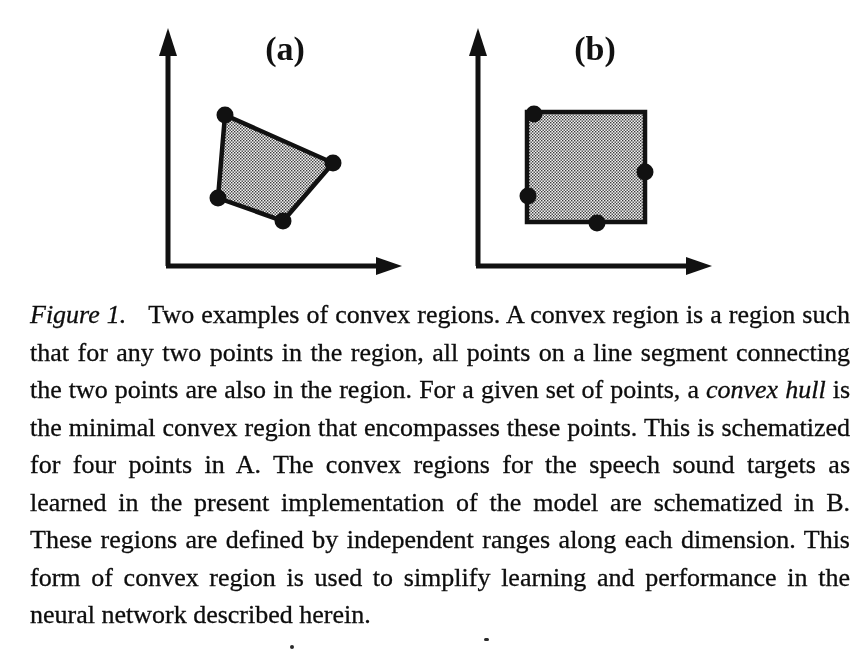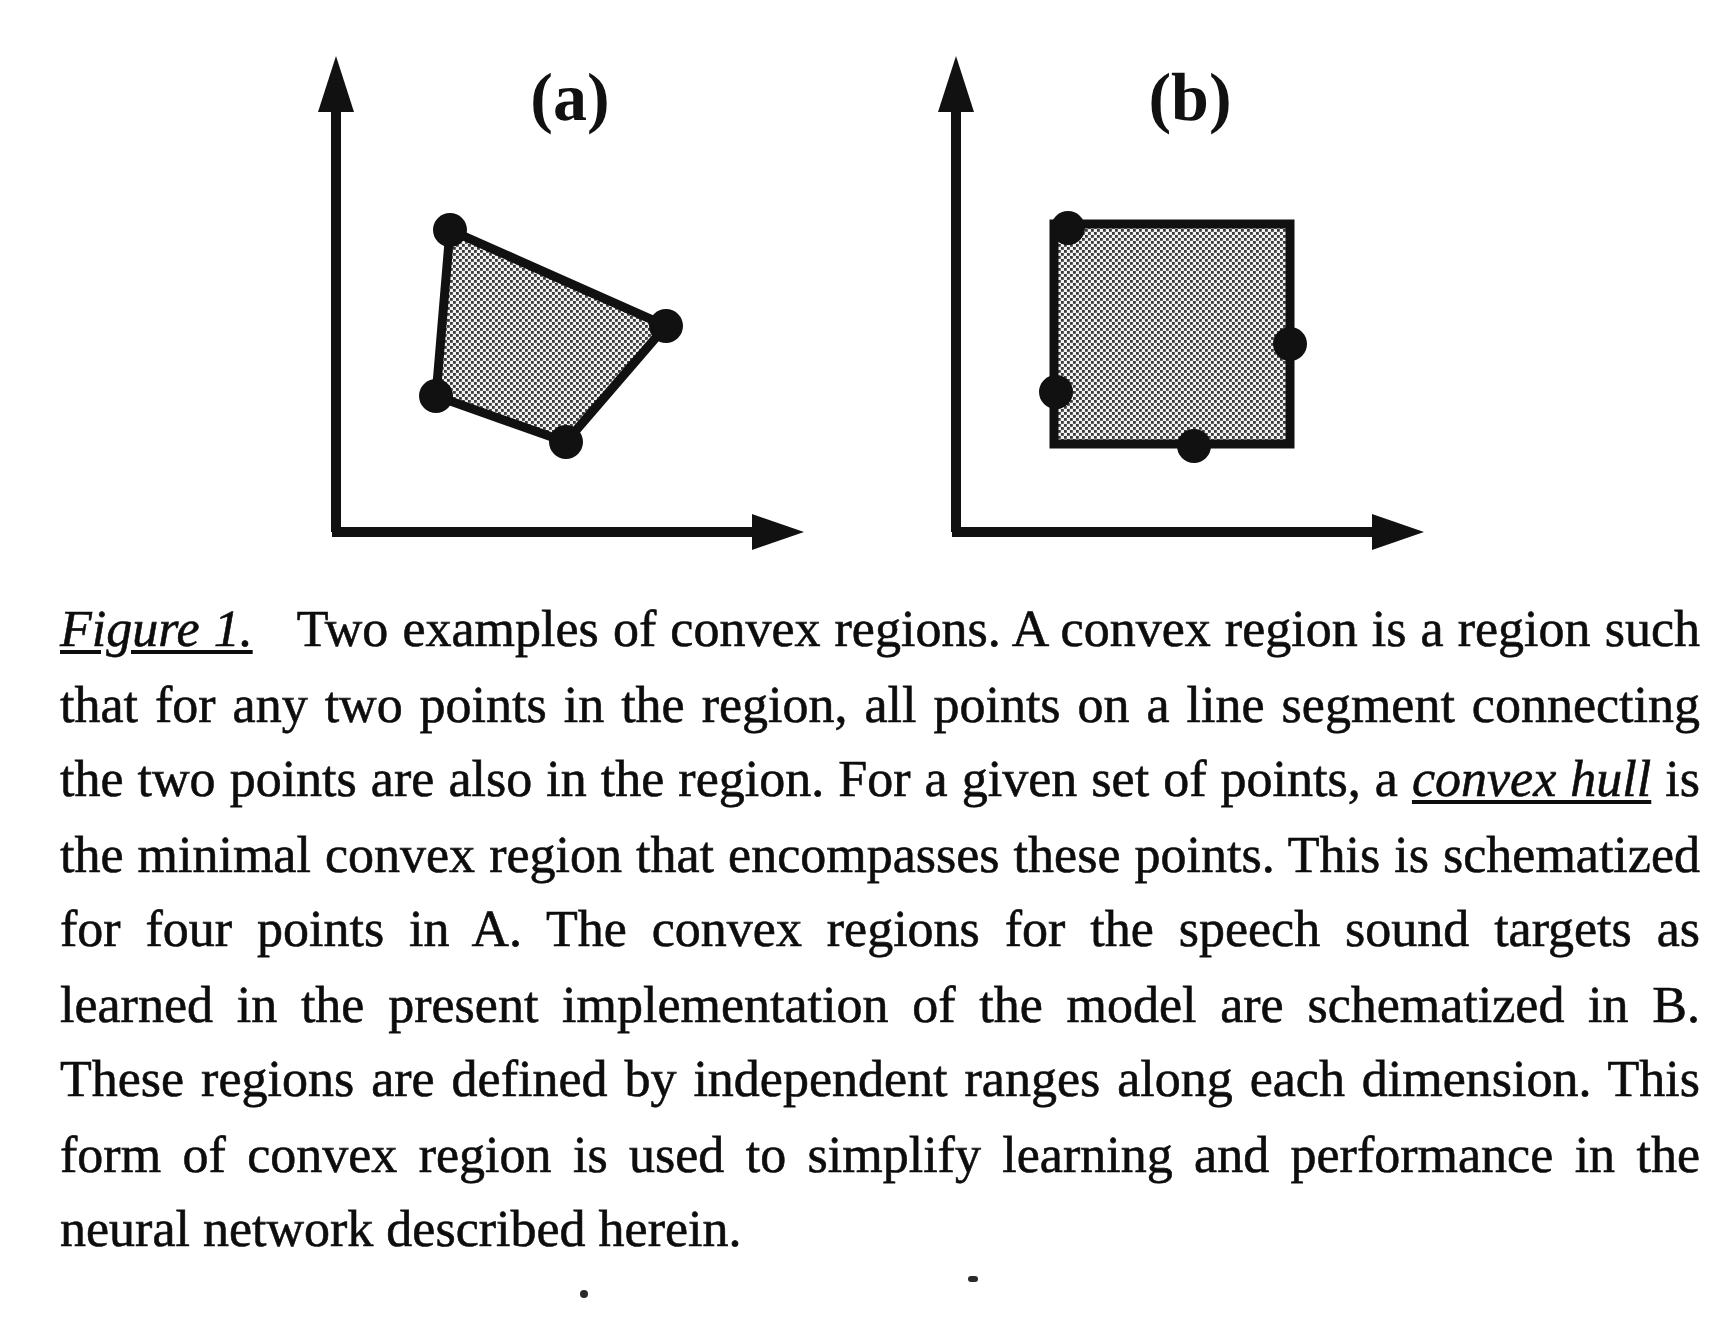--- a/index.html
+++ b/index.html
@@ -27,21 +27,21 @@
   .caption{
     position:absolute;
     left:30px;top:296px;
     width:820px;
     margin:0;
     font-size:26px;
     line-height:37.5px;
     text-align:justify;
     -webkit-text-stroke:0.3px #0d0d0d;
   }
-  .it{font-style:italic;text-decoration:underline;}
+  .it{font-style:italic;}
   .fig-label{margin-right:22px;}
   .speck{
     position:absolute;width:4px;height:4px;border-radius:50%;
     background:#2a2a2a;
   }
   .speck-1{left:290px;top:645px;}
   .speck-2{left:484px;top:638px;width:5px;height:3px;border-radius:2px;}
 </style>
 </head>
 <body>

